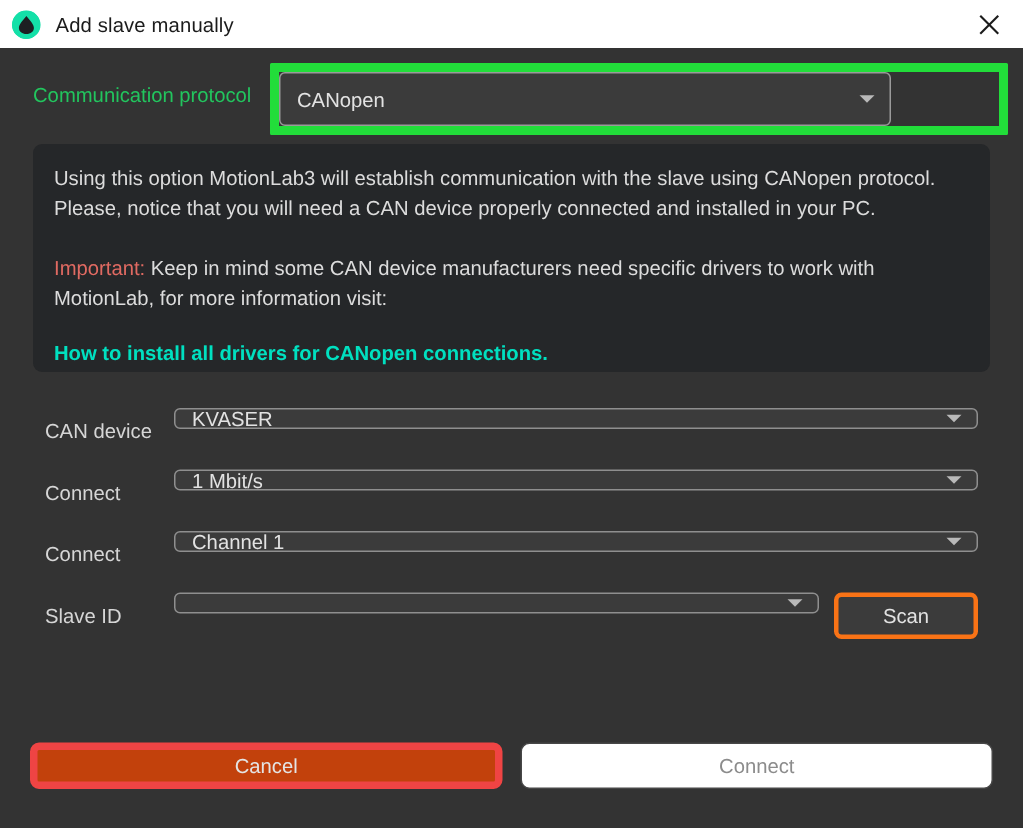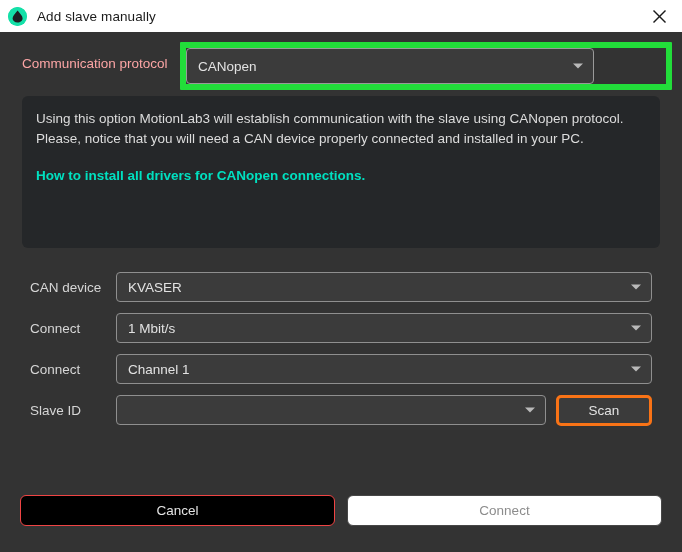--- a/index.html
+++ b/index.html
@@ -70,21 +70,21 @@
     left: 0;
     top: 10px;
     width: 682px;
     height: 48px;
   }
   .protocol-label {
     position: absolute;
     left: 22px;
     top: 14px;
     font-size: 13.5px;
-    color: #fca5a5;
+    color: #22c55e;
     white-space: nowrap;
   }
   .green-highlight {
     position: absolute;
     left: 180px;
     top: 0px;
     width: 492px;
     height: 48px;
     border: 6px solid #22dd3a;
     box-sizing: border-box;
@@ -173,21 +173,21 @@
     top: 8px;
     font-size: 13.5px;
     color: #d6d6d6;
     white-space: nowrap;
   }
   .form-combo {
     position: absolute;
     left: 116px;
     top: 0;
     width: 536px;
-    height: 30px;
+    height: 14px;
     border-color: #8f8f8f;
   }
   .form-combo.short {
     width: 430px;
   }
   .scan-btn {
     position: absolute;
     left: 556px;
     top: 0;
     width: 96px;
@@ -219,22 +219,22 @@
     border-radius: 6px;
     box-sizing: border-box;
     display: flex;
     align-items: center;
     justify-content: center;
     font-size: 13.5px;
   }
   .btn-cancel {
     left: 20px;
     width: 315px;
-    background: #000000;
-    border: 1px solid #ef4444;
+    background: #c2410c;
+    border: 5px solid #ef4444;
     color: #e4e4e4;
     cursor: pointer;
   }
   .btn-connect {
     left: 347px;
     width: 315px;
     background: #ffffff;
     border: 1px solid #474747;
     color: #8c8c8c;
     cursor: default;
@@ -265,20 +265,21 @@
     <span class="protocol-label">Communication protocol</span>
     <div class="green-highlight"></div>
     <div class="combo protocol-combo">
       <span class="combo-value">CANopen</span>
       <span class="arrow"></span>
     </div>
   </div>
 
   <div class="info-panel">
     <p class="info-p">Using this option MotionLab3 will establish communication with the slave using CANopen protocol. Please, notice that you will need a CAN device properly connected and installed in your PC.</p>
+    <p class="info-p second"><span class="important">Important:</span><span> Keep in mind some CAN device manufacturers need specific drivers to work with MotionLab, for more information visit:</span></p>
     <a class="info-link">How to install all drivers for CANopen connections.</a>
   </div>
 
   <div class="form-area">
 
     <div class="form-row">
       <span class="form-label">CAN device</span>
       <div class="combo form-combo">
         <span class="combo-value">KVASER</span>
         <span class="arrow"></span>

